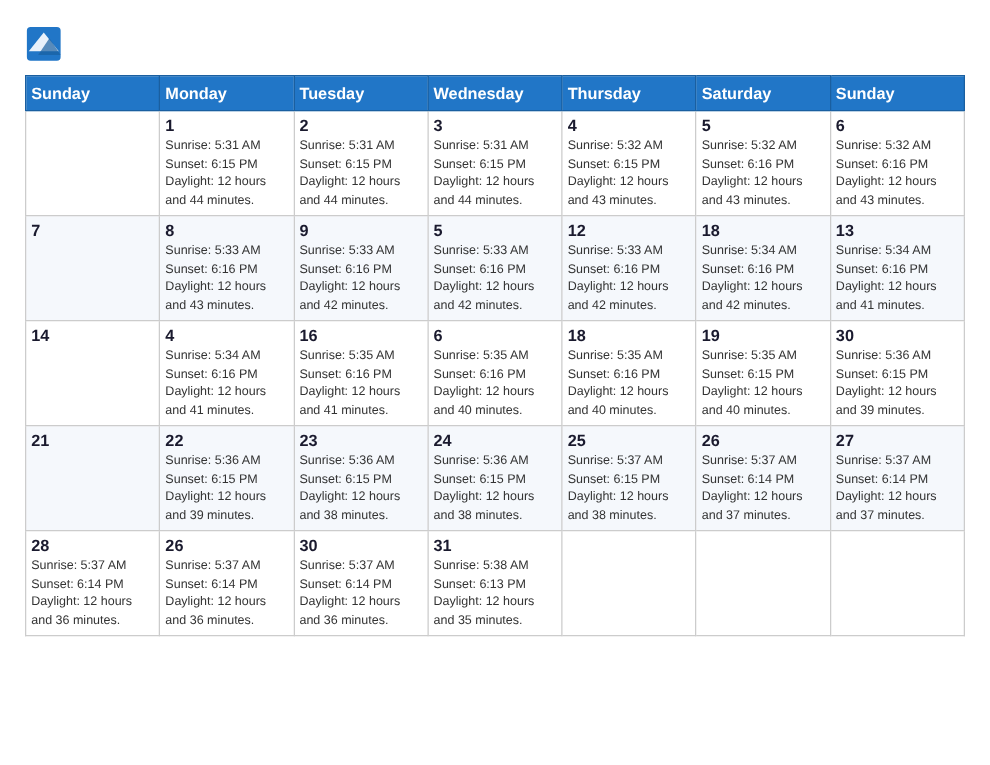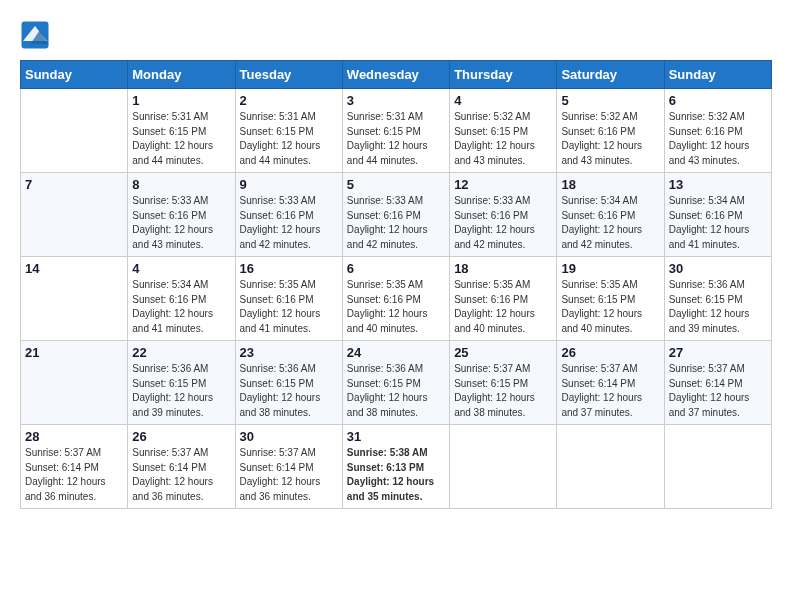--- a/index.html
+++ b/index.html
@@ -324,21 +324,21 @@
         </td>
         <td>
           <span class="day-number">30</span>
           <div class="day-info" style="white-space: pre-line;">Sunrise: 5:37 AM
 Sunset: 6:14 PM
 Daylight: 12 hours
 and 36 minutes.</div>
         </td>
         <td>
           <span class="day-number">31</span>
-          <div class="day-info" style="white-space: pre-line; font-weight: bold;">Sunrise: 5:38 AM
+          <div class="day-info" style="white-space: pre-line;">Sunrise: 5:38 AM
 Sunset: 6:13 PM
 Daylight: 12 hours
 and 35 minutes.</div>
         </td>
         <td class="empty-cell"></td>
         <td class="empty-cell"></td>
         <td class="empty-cell"></td>
       </tr>
     </tbody>
 </table>

